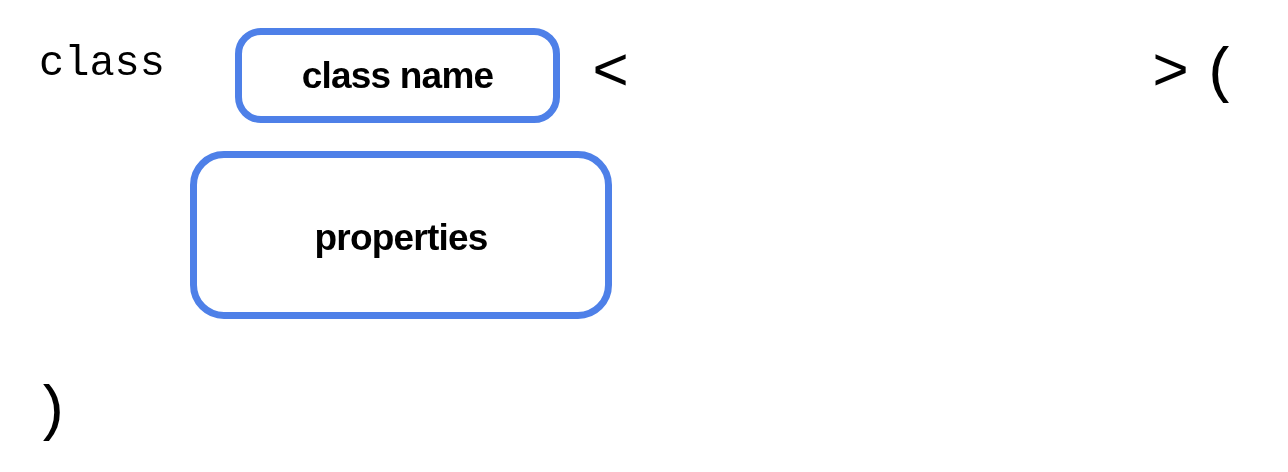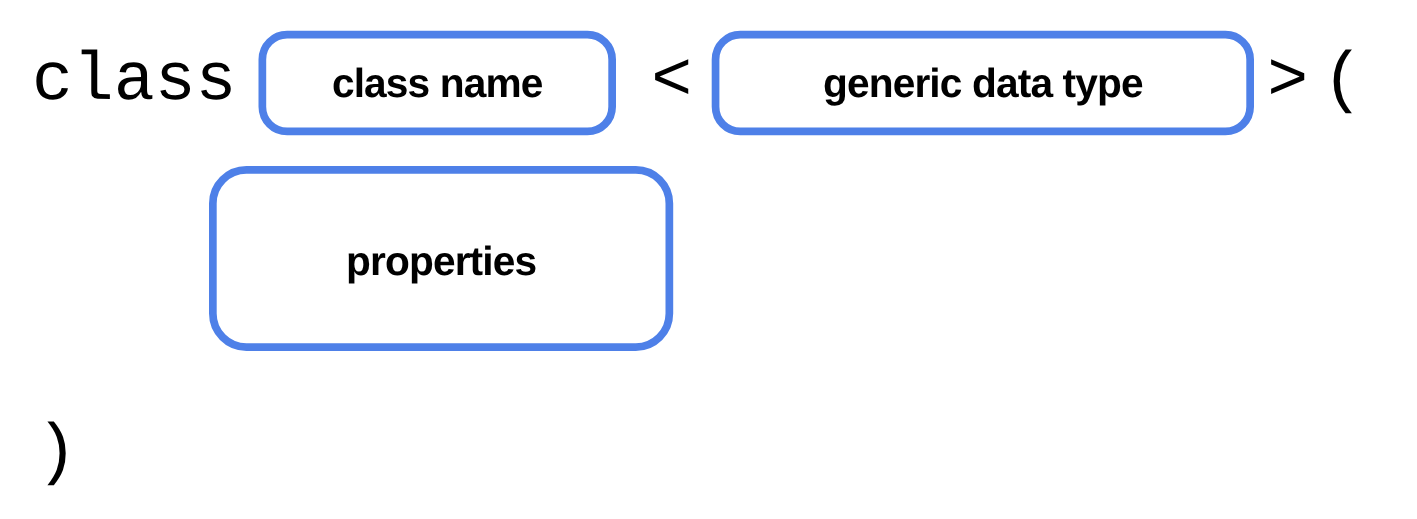--- a/index.html
+++ b/index.html
@@ -19,23 +19,23 @@
   
   .code-token {
     position: absolute;
     font-family: "Liberation Mono", "DejaVu Sans Mono", monospace;
     font-weight: 400;
     color: #000000;
     white-space: pre;
     line-height: 1;
   }
   #kw-class {
-    left: 29px;
+    left: 39px;
     top: 43px;
-    font-size: 62px;
+    font-size: 42px;
     letter-spacing: 0px;
   }
   #angle-open {
     left: 592px;
     top: 43px;
     font-size: 62px;
   }
   #angle-close {
     left: 1152px;
     top: 43px;
@@ -110,23 +110,20 @@
 <div id="canvas">
 
   <span class="code-token" id="kw-class">class</span>
 
   <div class="slot" id="slot-class-name">
     <span class="slot-label">class name</span>
   </div>
 
   <span class="code-token" id="angle-open">&lt;</span>
 
-  <div class="slot" id="slot-generic-type">
-    <span class="slot-label">generic data type</span>
-  </div>
 
   <span class="code-token" id="angle-close">&gt;</span>
 
   <span class="code-token" id="paren-open">(</span>
 
   <div class="slot" id="slot-properties">
     <span class="slot-label">properties</span>
   </div>
 
   <span class="code-token" id="paren-close">)</span>

